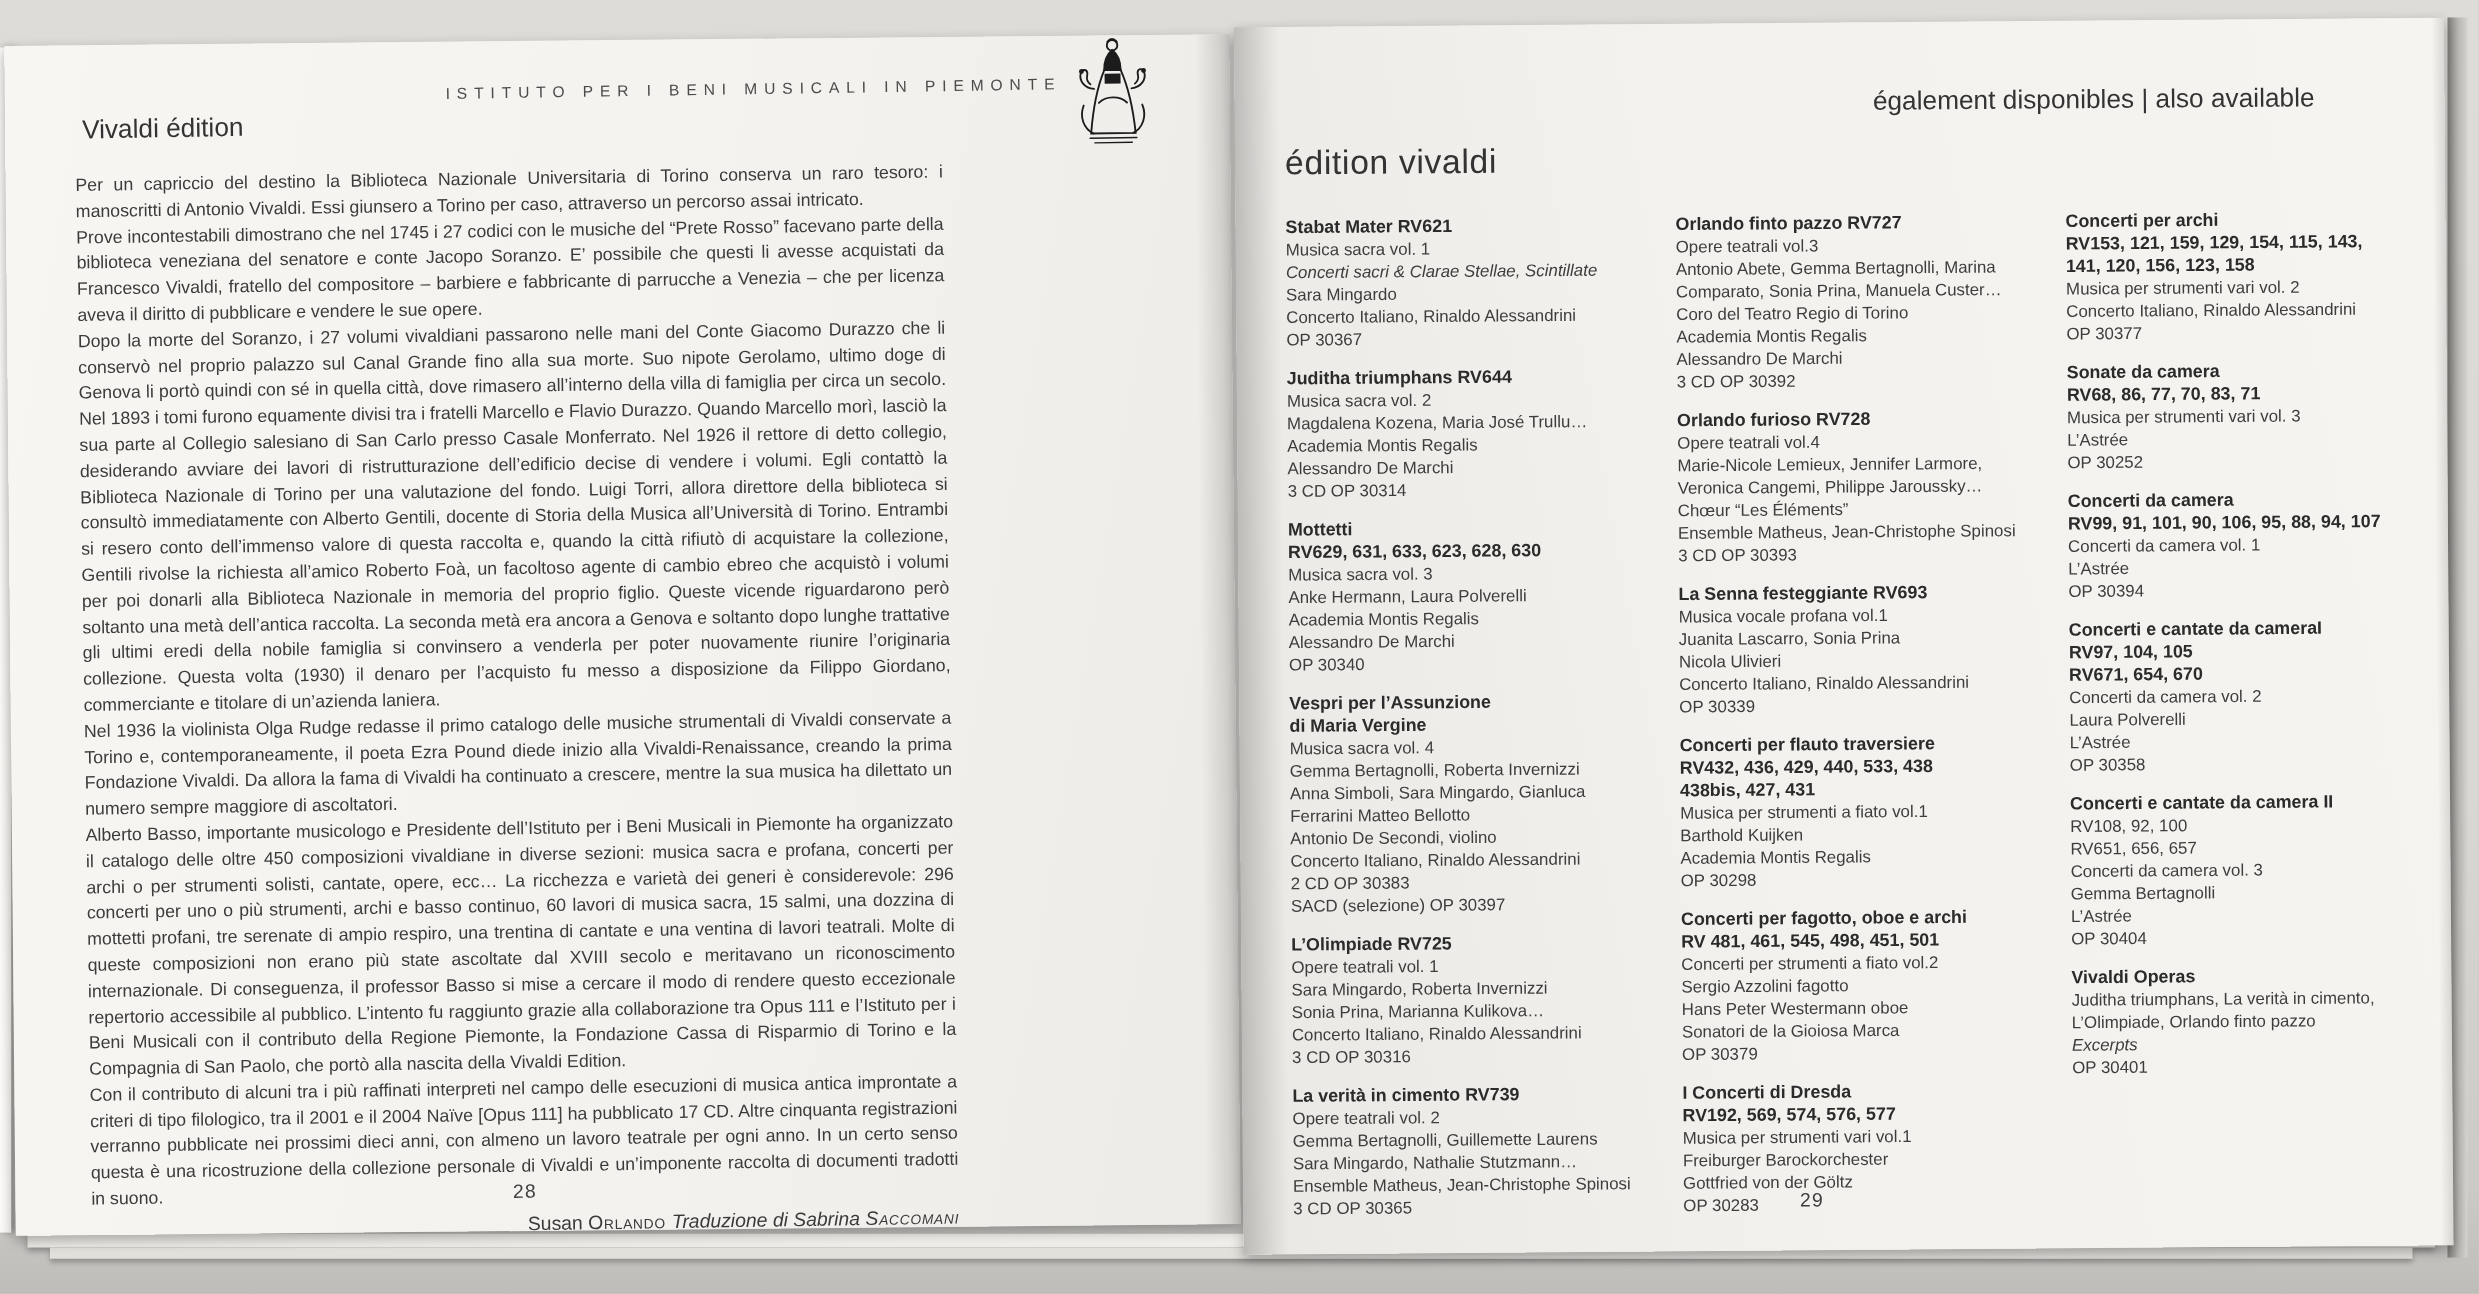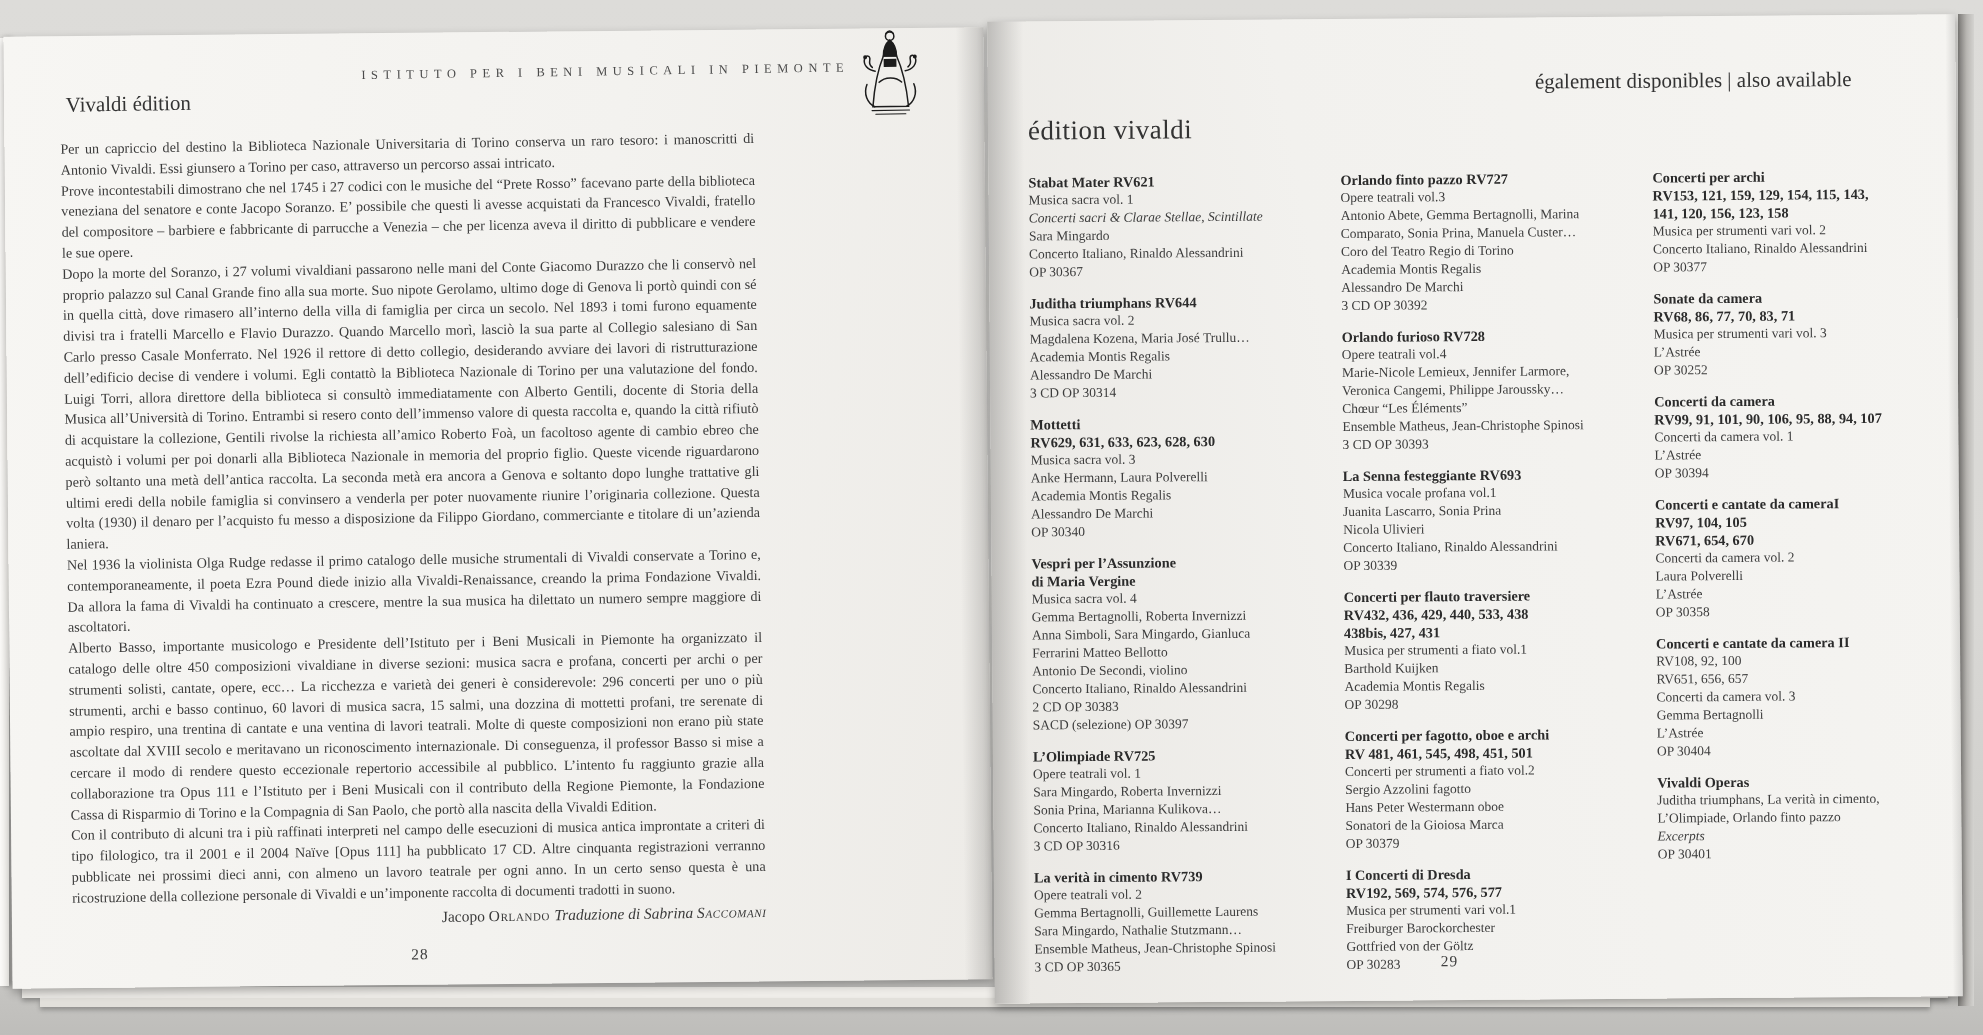--- a/index.html
+++ b/index.html
@@ -1,19 +1,19 @@
 <!DOCTYPE html>
 <html><head>
 <meta charset="utf-8">
 <style>
   html,body{margin:0;padding:0;background:#c9c8c5;}
   .scene{
     position:relative;width:1983px;height:1035px;overflow:hidden;
     background:linear-gradient(180deg,#dddcd9 0%,#d9d8d5 60%,#cbcac7 92%,#bebdba 100%);
-    font-family:Liberation Serif, serif;
+    font-family:Liberation Sans, sans-serif;
   }
   
   .edge-left{position:absolute;left:0;top:38px;width:9px;height:948px;
     background:linear-gradient(to right,#fbfaf8,#eceae6);box-shadow:3px 0 5px rgba(0,0,0,.30);}
   
   .edge-right{position:absolute;left:1958px;top:14px;width:16px;height:992px;
     background:linear-gradient(to right,#7e7c79,#b9b7b3 55%,#d4d3d0);}
   
   .stack1{position:absolute;left:22px;top:987px;width:1926px;height:11px;background:#efede9;box-shadow:0 3px 5px rgba(0,0,0,.28);}
   .stack2{position:absolute;left:40px;top:998px;width:1890px;height:9px;background:#e2e0db;box-shadow:0 3px 4px rgba(0,0,0,.25);}
@@ -91,21 +91,21 @@
       <h1 class="lp-title">Vivaldi édition</h1>
 
       <div class="lp-body">
 
       <p>Per un capriccio del destino la Biblioteca Nazionale Universitaria di Torino conserva un raro tesoro: i manoscritti di Antonio Vivaldi. Essi giunsero a Torino per caso, attraverso un percorso assai intricato.</p>
           <p>Prove incontestabili dimostrano che nel 1745 i 27 codici con le musiche del “Prete Rosso” facevano parte della biblioteca veneziana del senatore e conte Jacopo Soranzo. E’ possibile che questi li avesse acquistati da Francesco Vivaldi, fratello del compositore – barbiere e fabbricante di parrucche a Venezia – che per licenza aveva il diritto di pubblicare e vendere le sue opere.</p>
           <p>Dopo la morte del Soranzo, i 27 volumi vivaldiani passarono nelle mani del Conte Giacomo Durazzo che li conservò nel proprio palazzo sul Canal Grande fino alla sua morte. Suo nipote Gerolamo, ultimo doge di Genova li portò quindi con sé in quella città, dove rimasero all’interno della villa di famiglia per circa un secolo. Nel 1893 i tomi furono equamente divisi tra i fratelli Marcello e Flavio Durazzo. Quando Marcello morì, lasciò la sua parte al Collegio salesiano di San Carlo presso Casale Monferrato. Nel 1926 il rettore di detto collegio, desiderando avviare dei lavori di ristrutturazione dell’edificio decise di vendere i volumi. Egli contattò la Biblioteca Nazionale di Torino per una valutazione del fondo. Luigi Torri, allora direttore della biblioteca si consultò immediatamente con Alberto Gentili, docente di Storia della Musica all’Università di Torino. Entrambi si resero conto dell’immenso valore di questa raccolta e, quando la città rifiutò di acquistare la collezione, Gentili rivolse la richiesta all’amico Roberto Foà, un facoltoso agente di cambio ebreo che acquistò i volumi per poi donarli alla Biblioteca Nazionale in memoria del proprio figlio. Queste vicende riguardarono però soltanto una metà dell’antica raccolta. La seconda metà era ancora a Genova e soltanto dopo lunghe trattative gli ultimi eredi della nobile famiglia si convinsero a venderla per poter nuovamente riunire l’originaria collezione. Questa volta (1930) il denaro per l’acquisto fu messo a disposizione da Filippo Giordano, commerciante e titolare di un’azienda laniera.</p>
           <p>Nel 1936 la violinista Olga Rudge redasse il primo catalogo delle musiche strumentali di Vivaldi conservate a Torino e, contemporaneamente, il poeta Ezra Pound diede inizio alla Vivaldi-Renaissance, creando la prima Fondazione Vivaldi. Da allora la fama di Vivaldi ha continuato a crescere, mentre la sua musica ha dilettato un numero sempre maggiore di ascoltatori.</p>
           <p>Alberto Basso, importante musicologo e Presidente dell’Istituto per i Beni Musicali in Piemonte ha organizzato il catalogo delle oltre 450 composizioni vivaldiane in diverse sezioni: musica sacra e profana, concerti per archi o per strumenti solisti, cantate, opere, ecc… La ricchezza e varietà dei generi è considerevole: 296 concerti per uno o più strumenti, archi e basso continuo, 60 lavori di musica sacra, 15 salmi, una dozzina di mottetti profani, tre serenate di ampio respiro, una trentina di cantate e una ventina di lavori teatrali. Molte di queste composizioni non erano più state ascoltate dal XVIII secolo e meritavano un riconoscimento internazionale. Di conseguenza, il professor Basso si mise a cercare il modo di rendere questo eccezionale repertorio accessibile al pubblico. L’intento fu raggiunto grazie alla collaborazione tra Opus 111 e l’Istituto per i Beni Musicali con il contributo della Regione Piemonte, la Fondazione Cassa di Risparmio di Torino e la Compagnia di San Paolo, che portò alla nascita della Vivaldi Edition.</p>
           <p>Con il contributo di alcuni tra i più raffinati interpreti nel campo delle esecuzioni di musica antica improntate a criteri di tipo filologico, tra il 2001 e il 2004 Naïve [Opus 111] ha pubblicato 17 CD. Altre cinquanta registrazioni verranno pubblicate nei prossimi dieci anni, con almeno un lavoro teatrale per ogni anno. In un certo senso questa è una ricostruzione della collezione personale di Vivaldi e un’imponente raccolta di documenti tradotti in suono.</p>
-          <div class="lp-signature"><span>Jacopo </span><span class="sc">Orlando </span><span class="it">Traduzione di Sabrina </span><span class="it sc">Saccomani</span></div>
+          <div class="lp-signature"><span>Susan </span><span class="sc">Orlando </span><span class="it">Traduzione di Sabrina </span><span class="it sc">Saccomani</span></div>
         </div>
 
       <div class="lp-sig-slot"></div>
 
       <div class="lp-pagenum">28</div>
     </div>
   </div>
 
   <div class="page page-right">
     <h2 class="rp-header">également disponibles | also available</h2>

